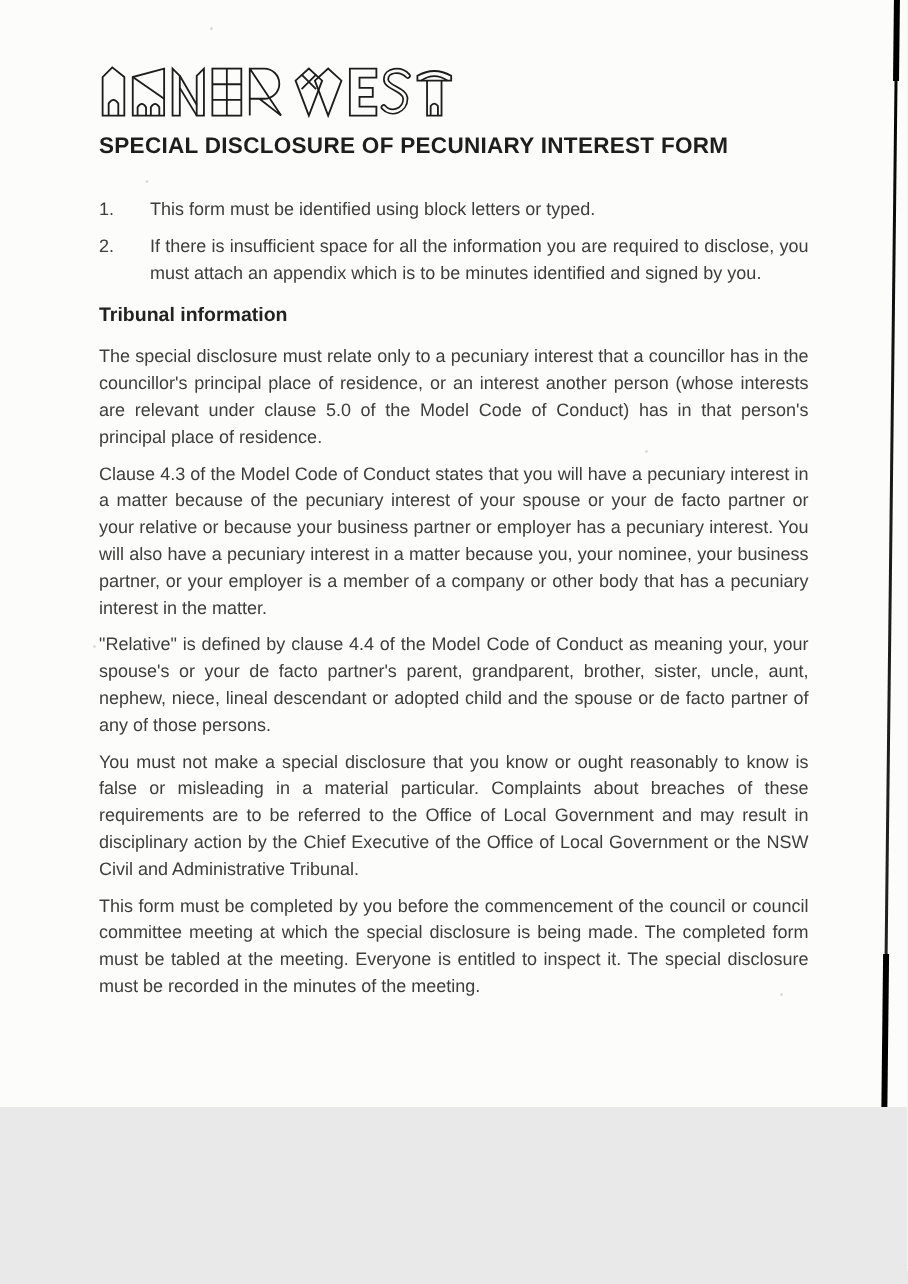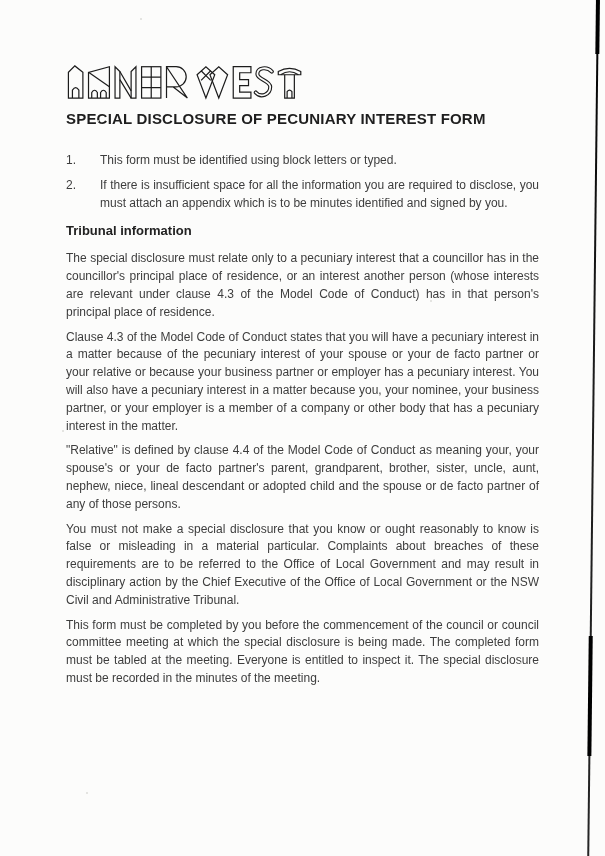--- a/index.html
+++ b/index.html
@@ -1,24 +1,24 @@
 <!DOCTYPE html>
 <html><head>
 <meta charset="utf-8">
 <style>
   html,body{margin:0;padding:0;background:#e9e9e9;}
   .page{
     position:relative;
-    width:605px;height:856px;
+    width:605px;height:738px;
     background:#fcfcfb;
     overflow:hidden;
     font-family:"Liberation Sans", sans-serif;
     color:#3d3d3d;
     box-sizing:border-box;
-    padding:61px 66px 0 66px;
+    padding:40px 66px 0 66px;
   }
   
   .edge-line{
     position:absolute;top:-4px;left:597px;width:2.4px;height:870px;
     background:linear-gradient(to bottom,#000 0%,#1b1b1b 40%,#262626 100%);
     transform:rotate(0.65deg);transform-origin:top left;
   }
   .edge-line .blob{position:absolute;left:-1px;width:4.2px;background:#000;}
   .speck{position:absolute;width:2px;height:2px;border-radius:50%;background:#dcdcd8;}
 
@@ -135,20 +135,20 @@
     </li>
     <li>
       <span>2.</span>
       <span>If there is insufficient space for all the information you are required to disclose, you must attach an appendix which is to be minutes identified and signed by you.</span>
     </li>
   </ol>
 
   <h2 class="section-heading">Tribunal information</h2>
 
 
-  <p class="para">The special disclosure must relate only to a pecuniary interest that a councillor has in the councillor's principal place of residence, or an interest another person (whose interests are relevant under clause 4.3 of the Model Code of Conduct) has in that person's principal place of residence.</p>
+  <p class="para">The special disclosure must relate only to a pecuniary interest that a councillor has in the councillor's principal place of residence, or an interest another person (whose interests are relevant under clause 5.0 of the Model Code of Conduct) has in that person's principal place of residence.</p>
   <p class="para">Clause 4.3 of the Model Code of Conduct states that you will have a pecuniary interest in a matter because of the pecuniary interest of your spouse or your de facto partner or your relative or because your business partner or employer has a pecuniary interest. You will also have a pecuniary interest in a matter because you, your nominee, your business partner, or your employer is a member of a company or other body that has a pecuniary interest in the matter.</p>
   <p class="para">"Relative" is defined by clause 4.4 of the Model Code of Conduct as meaning your, your spouse's or your de facto partner's parent, grandparent, brother, sister, uncle, aunt, nephew, niece, lineal descendant or adopted child and the spouse or de facto partner of any of those persons.</p>
   <p class="para">You must not make a special disclosure that you know or ought reasonably to know is false or misleading in a material particular. Complaints about breaches of these requirements are to be referred to the Office of Local Government and may result in disciplinary action by the Chief Executive of the Office of Local Government or the NSW Civil and Administrative Tribunal.</p>
   <p class="para">This form must be completed by you before the commencement of the council or council committee meeting at which the special disclosure is being made. The completed form must be tabled at the meeting. Everyone is entitled to inspect it. The special disclosure must be recorded in the minutes of the meeting.</p>
 
 
 </div>
 
 </body></html>

